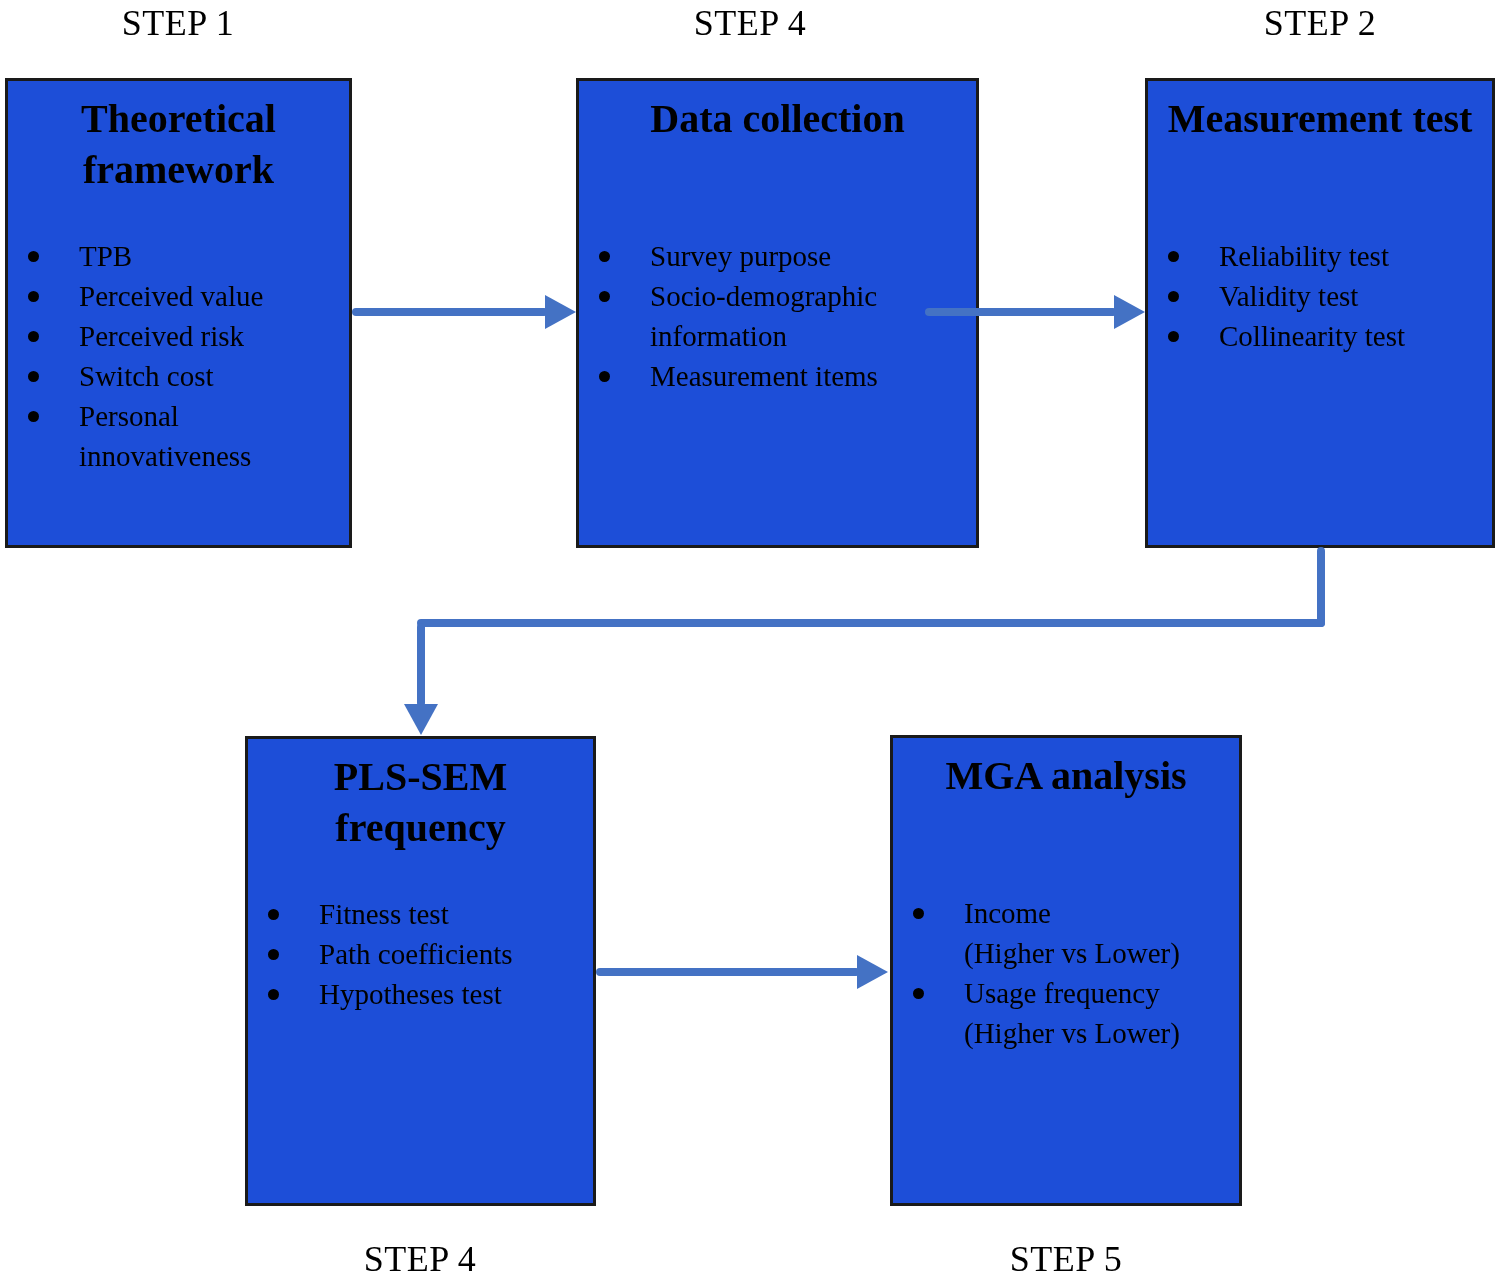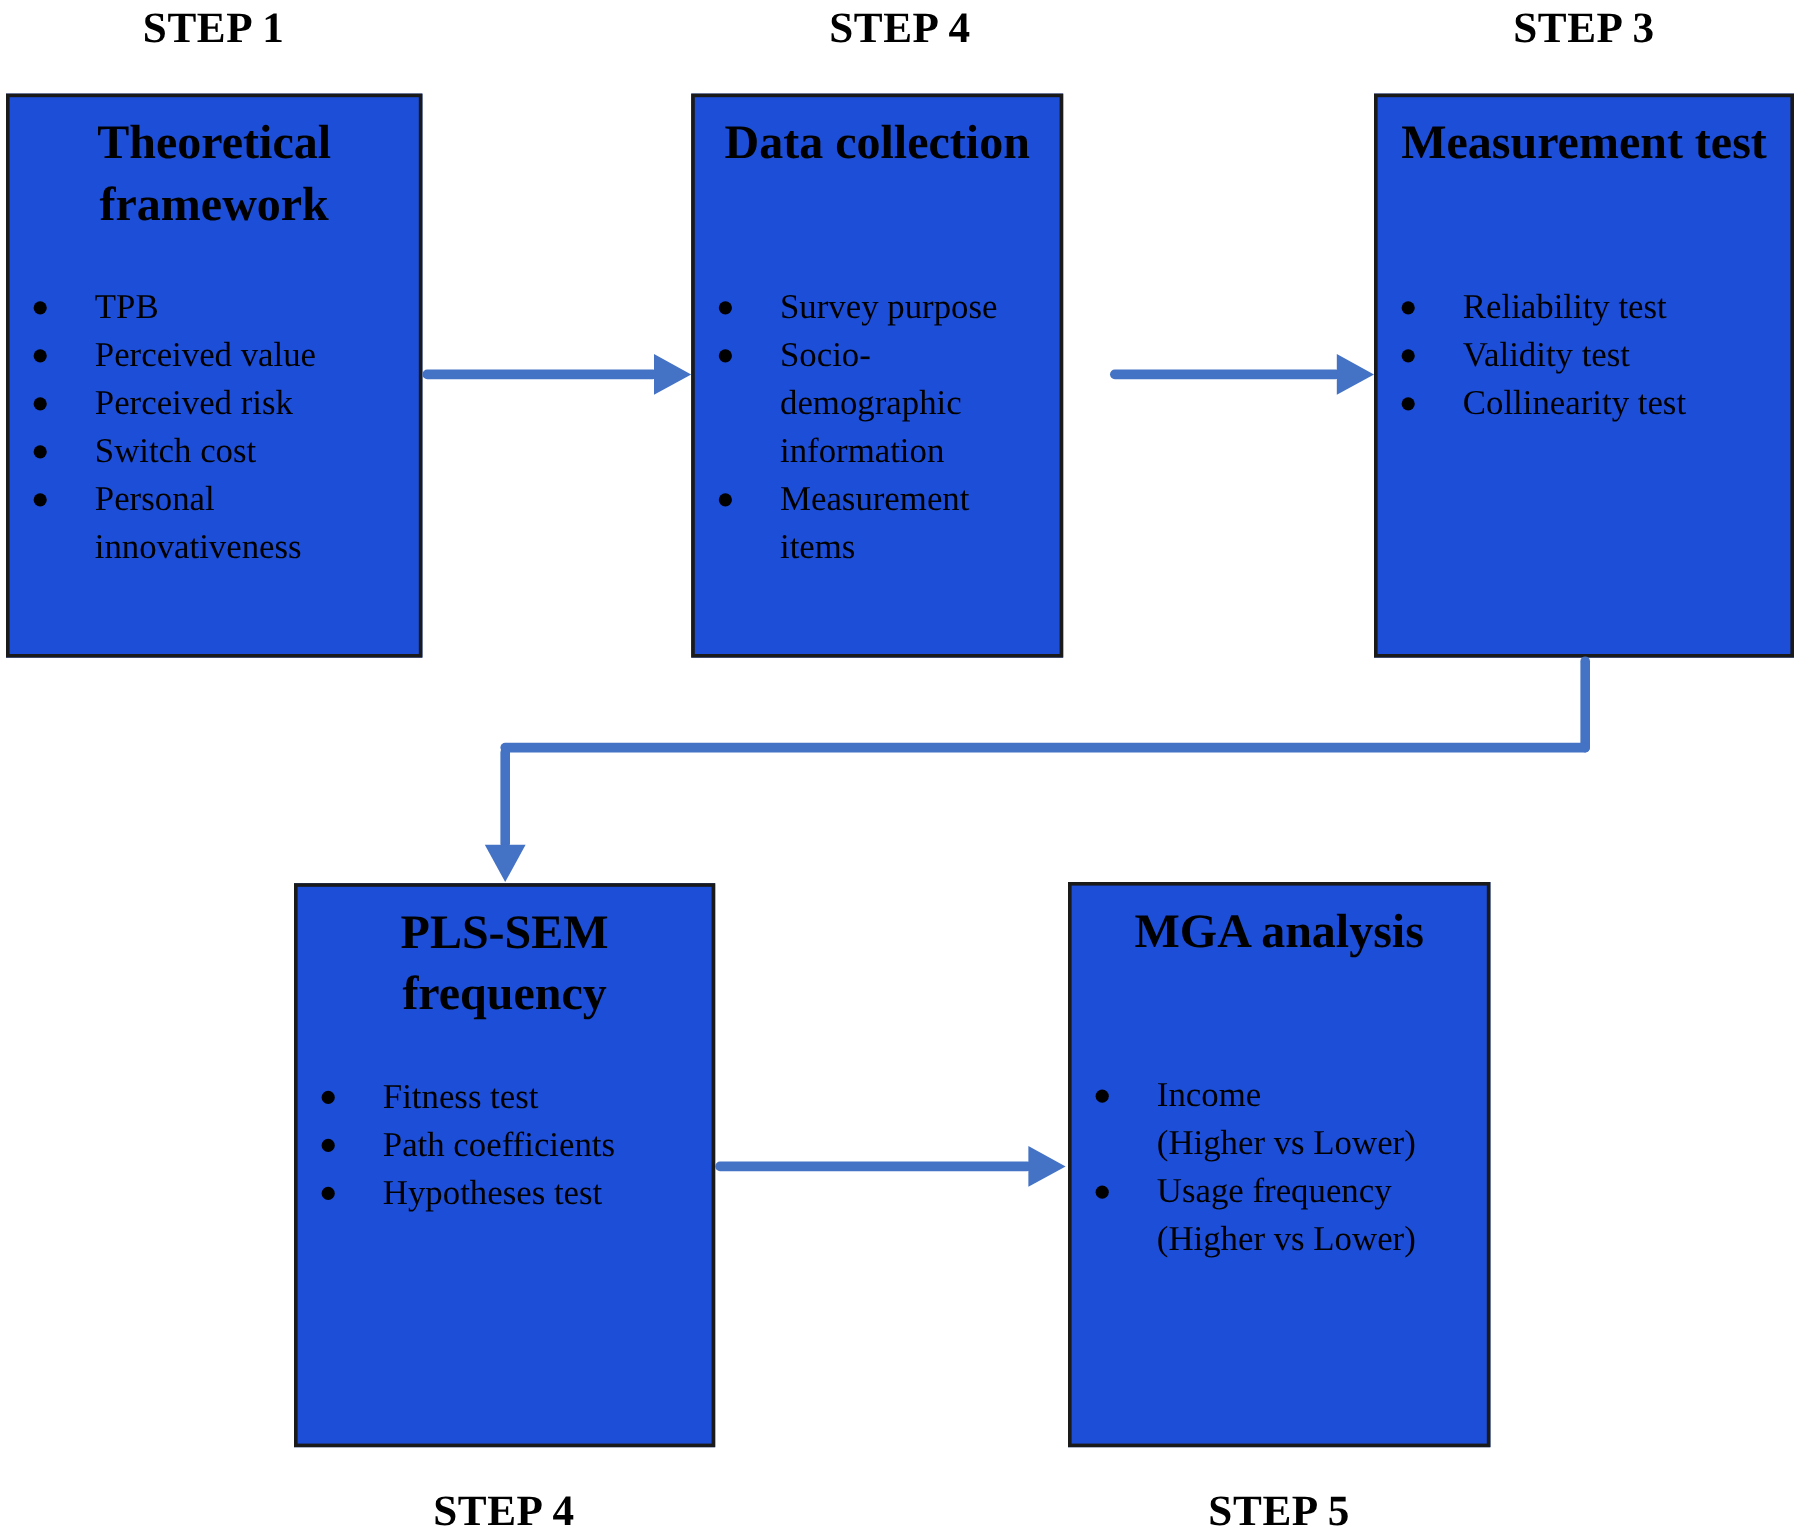--- a/index.html
+++ b/index.html
@@ -11,40 +11,40 @@
     color: var(--text, #000000);
     font-family: "Liberation Serif", "DejaVu Serif", serif;
     overflow: hidden;
   }
 
   
   .step-label {
     position: absolute;
     width: 260px;
     text-align: center;
-    font-weight: bold;
+    font-weight: normal;
     font-size: 36px;
     letter-spacing: 0.5px;
     white-space: nowrap;
   }
   #label-1 { left: 48px;  top: 2px; }
   #label-2 { left: 620px; top: 2px; }
   #label-3 { left: 1190px; top: 2px; }
   #label-4 { left: 290px;  top: 1238px; }
   #label-5 { left: 936px;  top: 1238px; }
 
   
   .box {
     position: absolute;
     box-sizing: border-box;
     border: 3px solid var(--border, #1a1a1a);
     background: #1d4ed8;
   }
   #box-1 { left: 5px;    top: 78px;  width: 347px; height: 470px; }
-  #box-2 { left: 576px;  top: 78px;  width: 310px; height: 470px; }
+  #box-2 { left: 576px;  top: 78px;  width: 403px; height: 470px; }
   #box-3 { left: 1145px; top: 78px;  width: 350px; height: 470px; }
   #box-4 { left: 245px;  top: 736px; width: 351px; height: 470px; }
   #box-5 { left: 890px;  top: 735px; width: 352px; height: 471px; }
 
   .box-title {
     margin-top: 12px;
     padding: 0 10px;
     text-align: center;
     font-weight: bold;
     font-size: 40px;
@@ -109,21 +109,21 @@
   #a45-shaft { left: 596px; top: 968px; width: 264px; height: 8px; }
   #a45-head  { left: 857px; top: 955px; }
 </style>
 </head>
 <body>
 
 <div class="canvas">
 
   <div class="step-label" id="label-1">STEP 1</div>
   <div class="step-label" id="label-2">STEP 4</div>
-  <div class="step-label" id="label-3">STEP 3</div>
+  <div class="step-label" id="label-3">STEP 2</div>
   <div class="step-label" id="label-4">STEP 4</div>
   <div class="step-label" id="label-5">STEP 5</div>
 
   <div class="box" id="box-1">
     <div class="box-title">Theoretical framework</div>
     <div class="items">
       <div class="item">TPB</div>
       <div class="item">Perceived value</div>
       <div class="item">Perceived risk</div>
       <div class="item">Switch cost</div>

